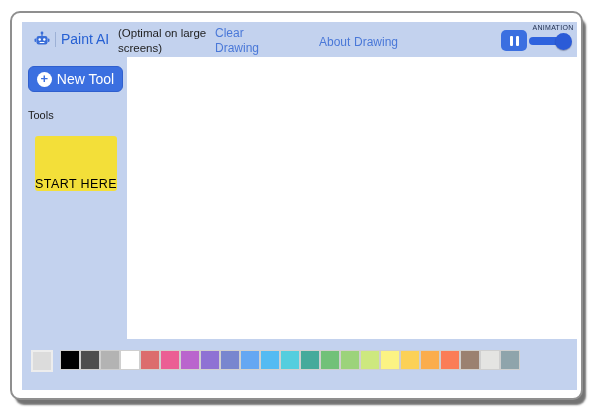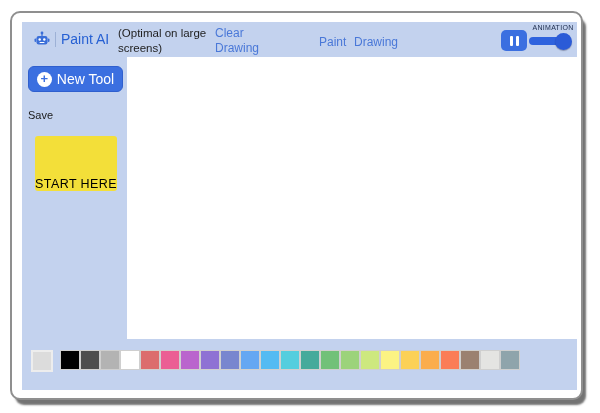--- a/index.html
+++ b/index.html
@@ -89,41 +89,41 @@
         <rect x="13.7" y="7.5" width="1.8" height="3.5" rx="0.9" fill="#3a6ed8"></rect>
         <circle cx="5.7" cy="8.5" r="1.2" fill="#ffffff"></circle>
         <circle cx="10.3" cy="8.5" r="1.2" fill="#ffffff"></circle>
         <rect x="5.5" y="11" width="5" height="1.1" rx="0.5" fill="#ffffff"></rect>
       </svg>
       <div class="brand-divider"></div>
       <div class="brand">Paint AI</div>
       <div class="note">(Optimal on large screens)</div>
 
       <a class="hlink lnk-clear">Clear Drawing</a>
-      <a class="hlink lnk-about">Paint</a>
+      <a class="hlink lnk-about">About</a>
       <a class="hlink lnk-contact">Drawing</a>
 
 
       <button class="pause-btn">
         <span class="pause-bar"></span>
         <span class="pause-bar"></span>
       </button>
 
       <div class="anim-label">ANIMATION</div>
       <div class="anim-track">
         <div class="anim-thumb"></div>
       </div>
     </div>
 
     <div class="sidebar">
       <button class="new-tool-btn">
         <span class="plus-circle">+</span>
         <span>New Tool</span>
       </button>
-      <div class="tools-label">Save</div>
+      <div class="tools-label">Tools</div>
       <div class="start-here">START HERE</div>
     </div>
 
     <div class="canvas"></div>
 
     <div class="palette">
       <div class="current-swatch" style="background: rgb(220, 220, 220);"></div>
       <div class="swatch-row">
           <div class="swatch" style="background: rgb(0, 0, 0);"></div>
           <div class="swatch" style="background: rgb(77, 77, 77);"></div>

